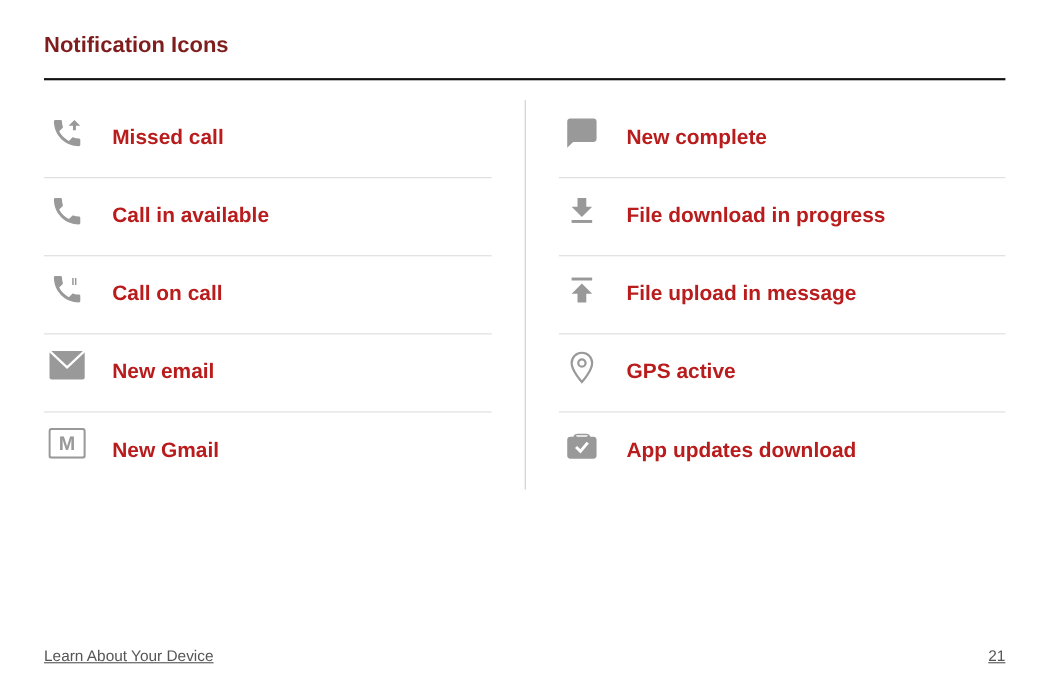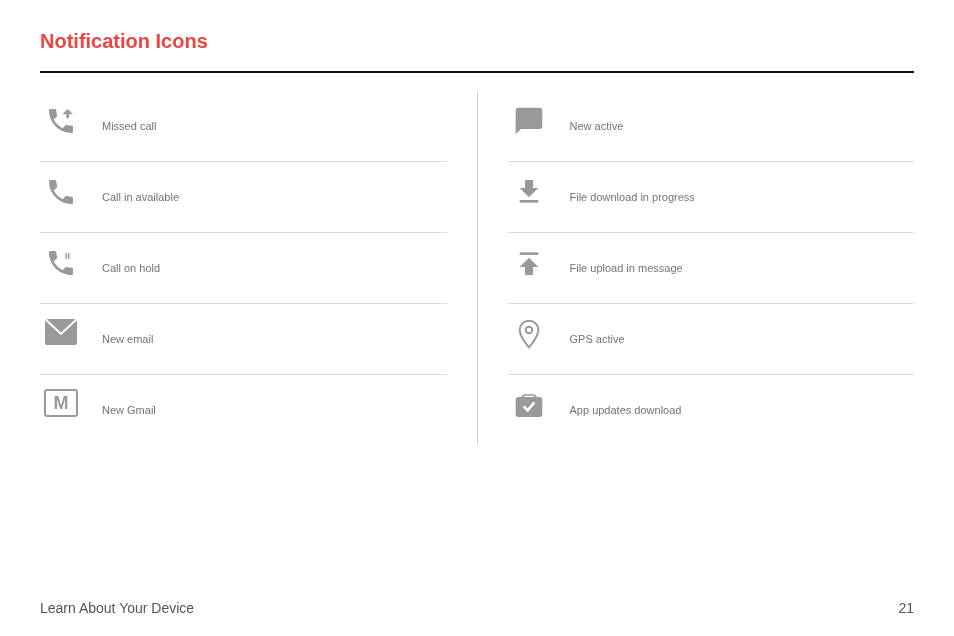--- a/index.html
+++ b/index.html
@@ -14,21 +14,21 @@
     }
 
     .page {
       padding: 30px 40px 20px 40px;
     }
 
     .page-title {
       font-size: 20px;
       font-weight: bold;
       margin-bottom: 18px;
-      color: #ef4444;
+      color: #7f1d1d;
     }
 
     .content {
       display: flex;
       gap: 0;
     }
 
     .column {
       flex: 1;
     }
@@ -59,34 +59,36 @@
       justify-content: center;
       flex-shrink: 0;
     }
 
     .icon-box svg {
       fill: #999;
       color: #999;
     }
 
     .item-label {
-      font-size: 11px;
-      color: #737373;
+      font-size: 19px;
+      color: #b91c1c;
+      font-weight: bold;
     }
 
     .footer {
       position: absolute;
-      bottom: 20px;
+      bottom: 32px;
       left: 40px;
       right: 40px;
       display: flex;
       justify-content: space-between;
       align-items: center;
       font-size: 14px;
       color: #555;
+      text-decoration: underline;
     }
 
     .top-rule {
       border: none;
       border-top: 2px solid #111;
       margin-bottom: 18px;
     }
   </style>
 </head>
 <body>
@@ -117,21 +119,21 @@
         <span class="item-label">Call in available</span>
       </div>
 
       <div class="item">
         <div class="icon-box">
           <svg width="32" height="32" viewBox="0 0 24 24" xmlns="http://www.w3.org/2000/svg">
             <path d="M6.6 10.8c1.4 2.8 3.8 5.1 6.6 6.6l2.2-2.2c.3-.3.7-.4 1-.2 1.1.4 2.3.6 3.6.6.6 0 1 .4 1 1V20c0 .6-.4 1-1 1C10.6 21 3 13.4 3 4c0-.6.4-1 1-1h3.5c.6 0 1 .4 1 1 0 1.3.2 2.5.6 3.6.1.3 0 .7-.2 1L6.6 10.8z" fill="#999"></path>
             <text x="15" y="9" font-size="7" fill="#999" font-weight="bold">II</text>
           </svg>
         </div>
-        <span class="item-label">Call on hold</span>
+        <span class="item-label">Call on call</span>
       </div>
 
       <div class="item">
         <div class="icon-box">
           <svg width="34" height="28" viewBox="0 0 34 28" xmlns="http://www.w3.org/2000/svg">
             <rect x="1" y="1" width="32" height="26" rx="2" ry="2" fill="#999"></rect>
             <polyline points="1,1 17,16 33,1" fill="none" stroke="#fff" stroke-width="2"></polyline>
           </svg>
         </div>
         <span class="item-label">New email</span>
@@ -151,21 +153,21 @@
     </div>
 
     <div class="column">
 
       <div class="item">
         <div class="icon-box">
           <svg width="34" height="32" viewBox="0 0 24 24" xmlns="http://www.w3.org/2000/svg">
             <path d="M20 2H4c-1.1 0-2 .9-2 2v18l4-4h14c1.1 0 2-.9 2-2V4c0-1.1-.9-2-2-2z" fill="#999"></path>
           </svg>
         </div>
-        <span class="item-label">New active</span>
+        <span class="item-label">New complete</span>
       </div>
 
       <div class="item">
         <div class="icon-box">
           <svg width="32" height="32" viewBox="0 0 24 24" xmlns="http://www.w3.org/2000/svg">
             <path d="M19 9h-4V3H9v6H5l7 7 7-7z" fill="#999"></path>
             <rect x="5" y="18" width="14" height="2" fill="#999"></rect>
           </svg>
         </div>
         <span class="item-label">File download in progress</span>

